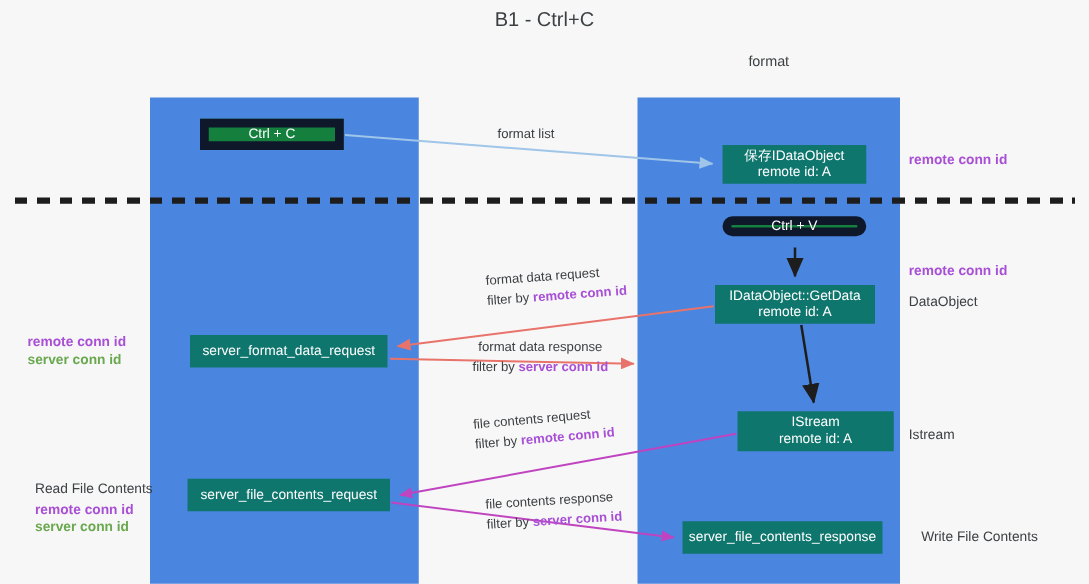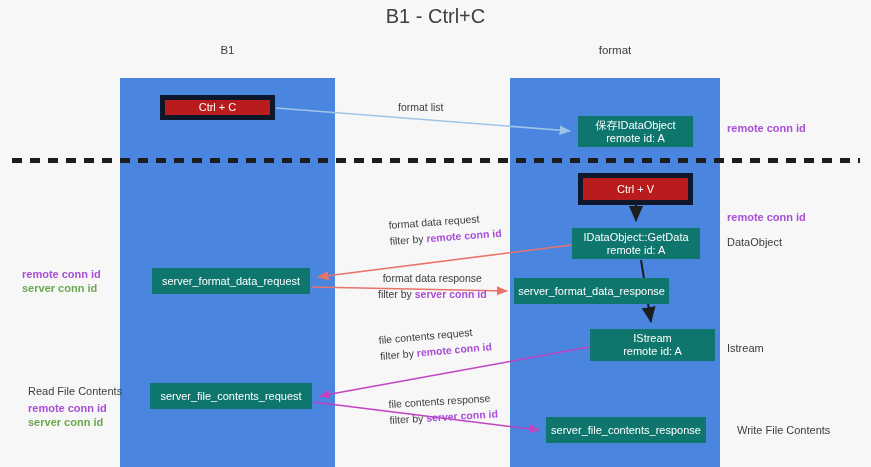--- a/index.html
+++ b/index.html
@@ -21,37 +21,37 @@
   .lane-head{
     position:absolute;text-align:center;font-size:11.5px;
     line-height:13px;color:#3c4043;
   }
   #head-b1{left:120px;top:44px;width:215px;}
   #head-a1{left:510px;top:44px;width:210px;}
 
   
   #title{
     position:absolute;left:0;top:6px;width:871px;text-align:center;
-    font-size:20px;line-height:21px;color:#3c4043;
+    font-size:16px;line-height:21px;color:#3c4043;
   }
 
   
   .box{
     position:absolute;box-sizing:border-box;
     display:flex;flex-direction:column;
     align-items:center;justify-content:center;
     font-size:11px;line-height:13px;color:#ffffff;
     text-align:center;z-index:5;
   }
-  .box.green{background:#b91c1c;border:5px solid #0f172a;color:#ffffff;}
+  .box.green{background:#15803d;border:7px solid #0f172a;color:#ffffff;}
   .box.orange{background:#0f766e;}
 
   #box-ctrlc{left:160px;top:95px;width:115px;height:25px;}
   #box-idataobject{left:578px;top:116px;width:115px;height:31px;}
-  #box-ctrlv{left:578px;top:173px;width:115px;height:32px;}
+  #box-ctrlv{left:578px;top:173px;width:115px;height:16px;border-radius:11px;}
   #box-getdata{left:572px;top:228px;width:128px;height:31px;}
   #box-fmt-resp{left:514px;top:278px;width:155px;height:26px;}
   #box-istream{left:590px;top:329px;width:125px;height:32px;}
   #box-file-req{left:150px;top:383px;width:162px;height:26px;}
   #box-fmt-req{left:152px;top:268px;width:158px;height:26px;}
   #box-file-resp{left:546px;top:417px;width:160px;height:26px;}
 
   
   #divider{
     position:absolute;left:12px;top:158px;width:848px;height:5px;
@@ -93,21 +93,20 @@
 </head>
 <body>
 
 <div id="stage">
 
   <div id="title">
     <div>B1 - Ctrl+C</div>
   </div>
 
   <div id="head-b1" class="lane-head">
-    <div>B1</div>
   </div>
   <div id="head-a1" class="lane-head">
     <div>format</div>
   </div>
 
   <div id="lane-b1" class="lane"></div>
   <div id="lane-a1" class="lane"></div>
 
   <svg id="wires" viewBox="0 0 871 467">
     <defs>
@@ -157,23 +156,20 @@
 
   <div id="box-getdata" class="box orange">
     <span>IDataObject::GetData</span>
     <span>remote id: A</span>
   </div>
 
   <div id="box-fmt-req" class="box orange">
     <span>server_format_data_request</span>
   </div>
 
-  <div id="box-fmt-resp" class="box orange">
-    <span>server_format_data_response</span>
-  </div>
 
   <div id="box-istream" class="box orange">
     <span>IStream</span>
     <span>remote id: A</span>
   </div>
 
   <div id="box-file-req" class="box orange">
     <span>server_file_contents_request</span>
   </div>
 

